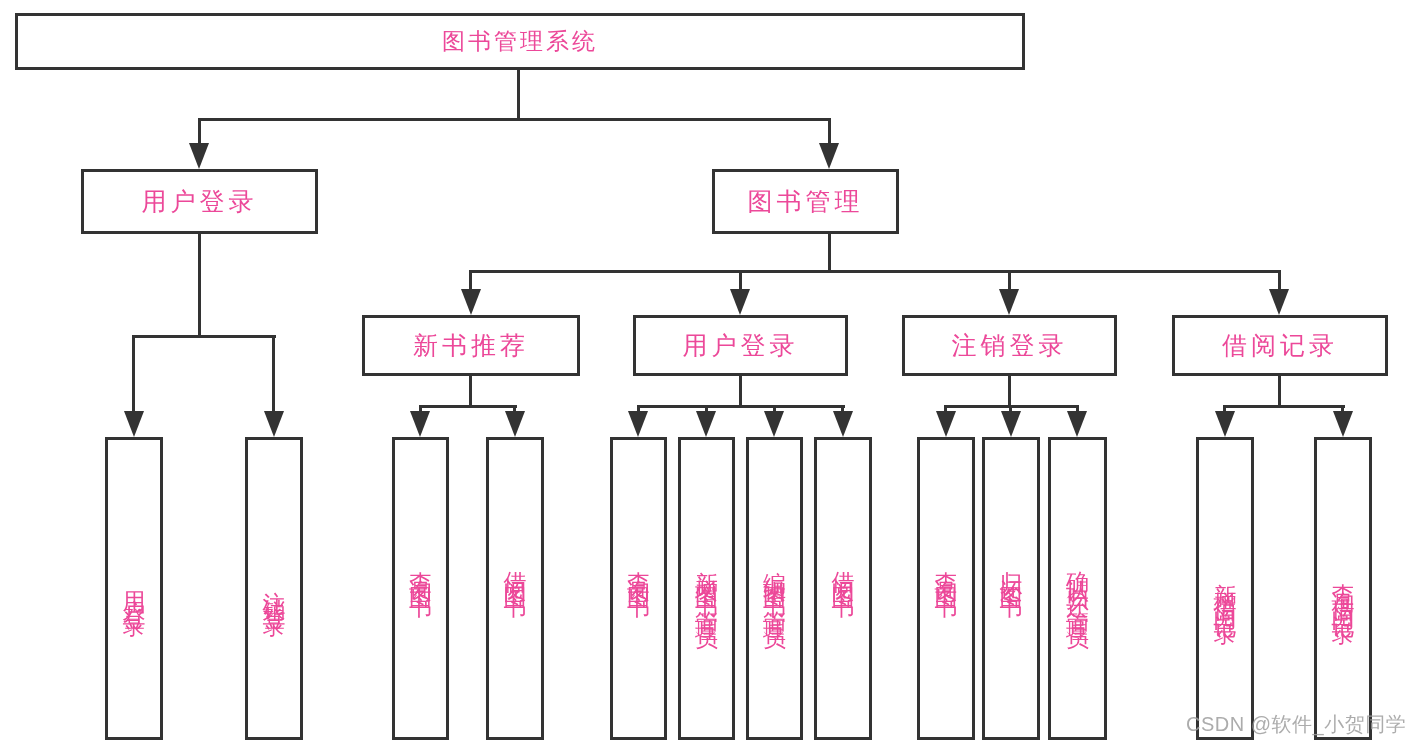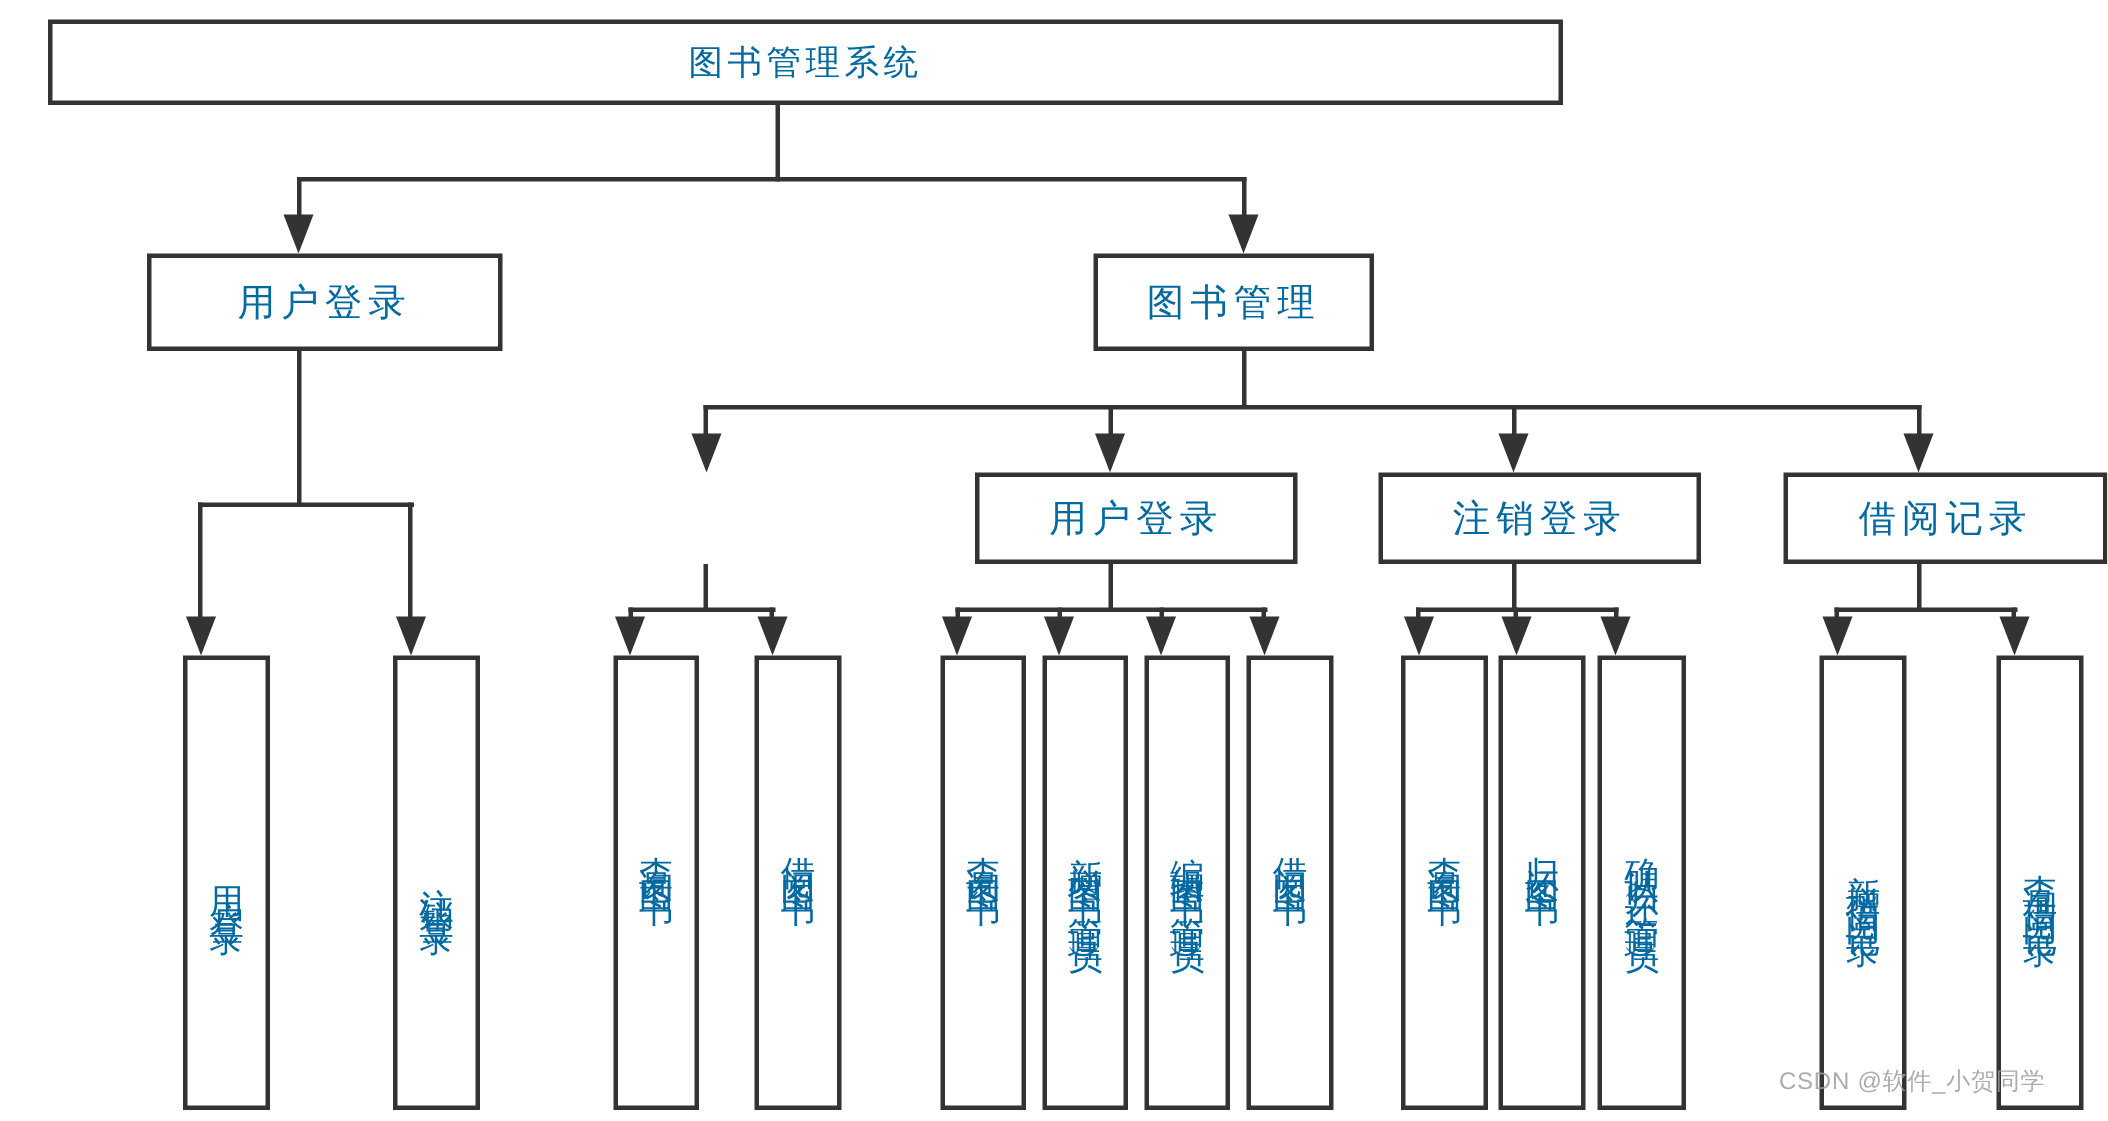--- a/index.html
+++ b/index.html
@@ -13,22 +13,21 @@
     color: #3a3a3a;
   }
   .box {
     position: absolute;
     box-sizing: border-box;
     background: #ffffff;
     border: 3px solid #333333;
     display: flex;
     align-items: center;
     justify-content: center;
-    color: #0369a1;
-    margin-left: 17px;
+    color: #ec4899;
   }
   .title-box  { font-size: 23px; letter-spacing: 3px; }
   .hbox       { font-size: 25px; letter-spacing: 4px; }
   .leaf .vtext {
     writing-mode: vertical-rl;
     text-orientation: mixed;
     font-size: 23px;
     letter-spacing: 8px;
     line-height: 1;
     white-space: nowrap;
@@ -39,21 +38,21 @@
     position: absolute;
     width: 0; height: 0;
     border-left: 10px solid transparent;
     border-right: 10px solid transparent;
     border-top: 26px solid #333333;
   }
   .watermark {
     position: absolute;
     left: 1186px;
     top: 711px;
-    font-size: 16px;
+    font-size: 20px;
     letter-spacing: 0.5px;
     color: rgba(158,158,158,0.85);
     z-index: 5;
     white-space: nowrap;
   }
 </style>
 </head>
 <body>
 
 <div id="stage">
@@ -81,20 +80,21 @@
   <div class="line" style="left:469px;top:270px;width:812px;height:3px"></div>
   <div class="line" style="left:469px;top:270px;width:3px;height:22px"></div>
   <div class="ahead" style="left:461px;top:289px"></div>
   <div class="line" style="left:739px;top:270px;width:3px;height:22px"></div>
   <div class="ahead" style="left:730px;top:289px"></div>
   <div class="line" style="left:1008px;top:270px;width:3px;height:22px"></div>
   <div class="ahead" style="left:999px;top:289px"></div>
   <div class="line" style="left:1278px;top:270px;width:3px;height:22px"></div>
   <div class="ahead" style="left:1269px;top:289px"></div>
 
+  <div class="box hbox" style="left:362px;top:315px;width:218px;height:61px">新书推荐</div>
   <div class="box hbox" style="left:633px;top:315px;width:215px;height:61px">用户登录</div>
   <div class="box hbox" style="left:902px;top:315px;width:215px;height:61px">注销登录</div>
   <div class="box hbox" style="left:1172px;top:315px;width:216px;height:61px">借阅记录</div>
 
   <div class="line" style="left:469px;top:376px;width:3px;height:31px"></div>
   <div class="line" style="left:419px;top:405px;width:98px;height:3px"></div>
   <div class="line" style="left:419px;top:405px;width:3px;height:10px"></div>
   <div class="ahead" style="left:410px;top:411px"></div>
   <div class="line" style="left:513px;top:405px;width:3px;height:10px"></div>
   <div class="ahead" style="left:505px;top:411px"></div>

